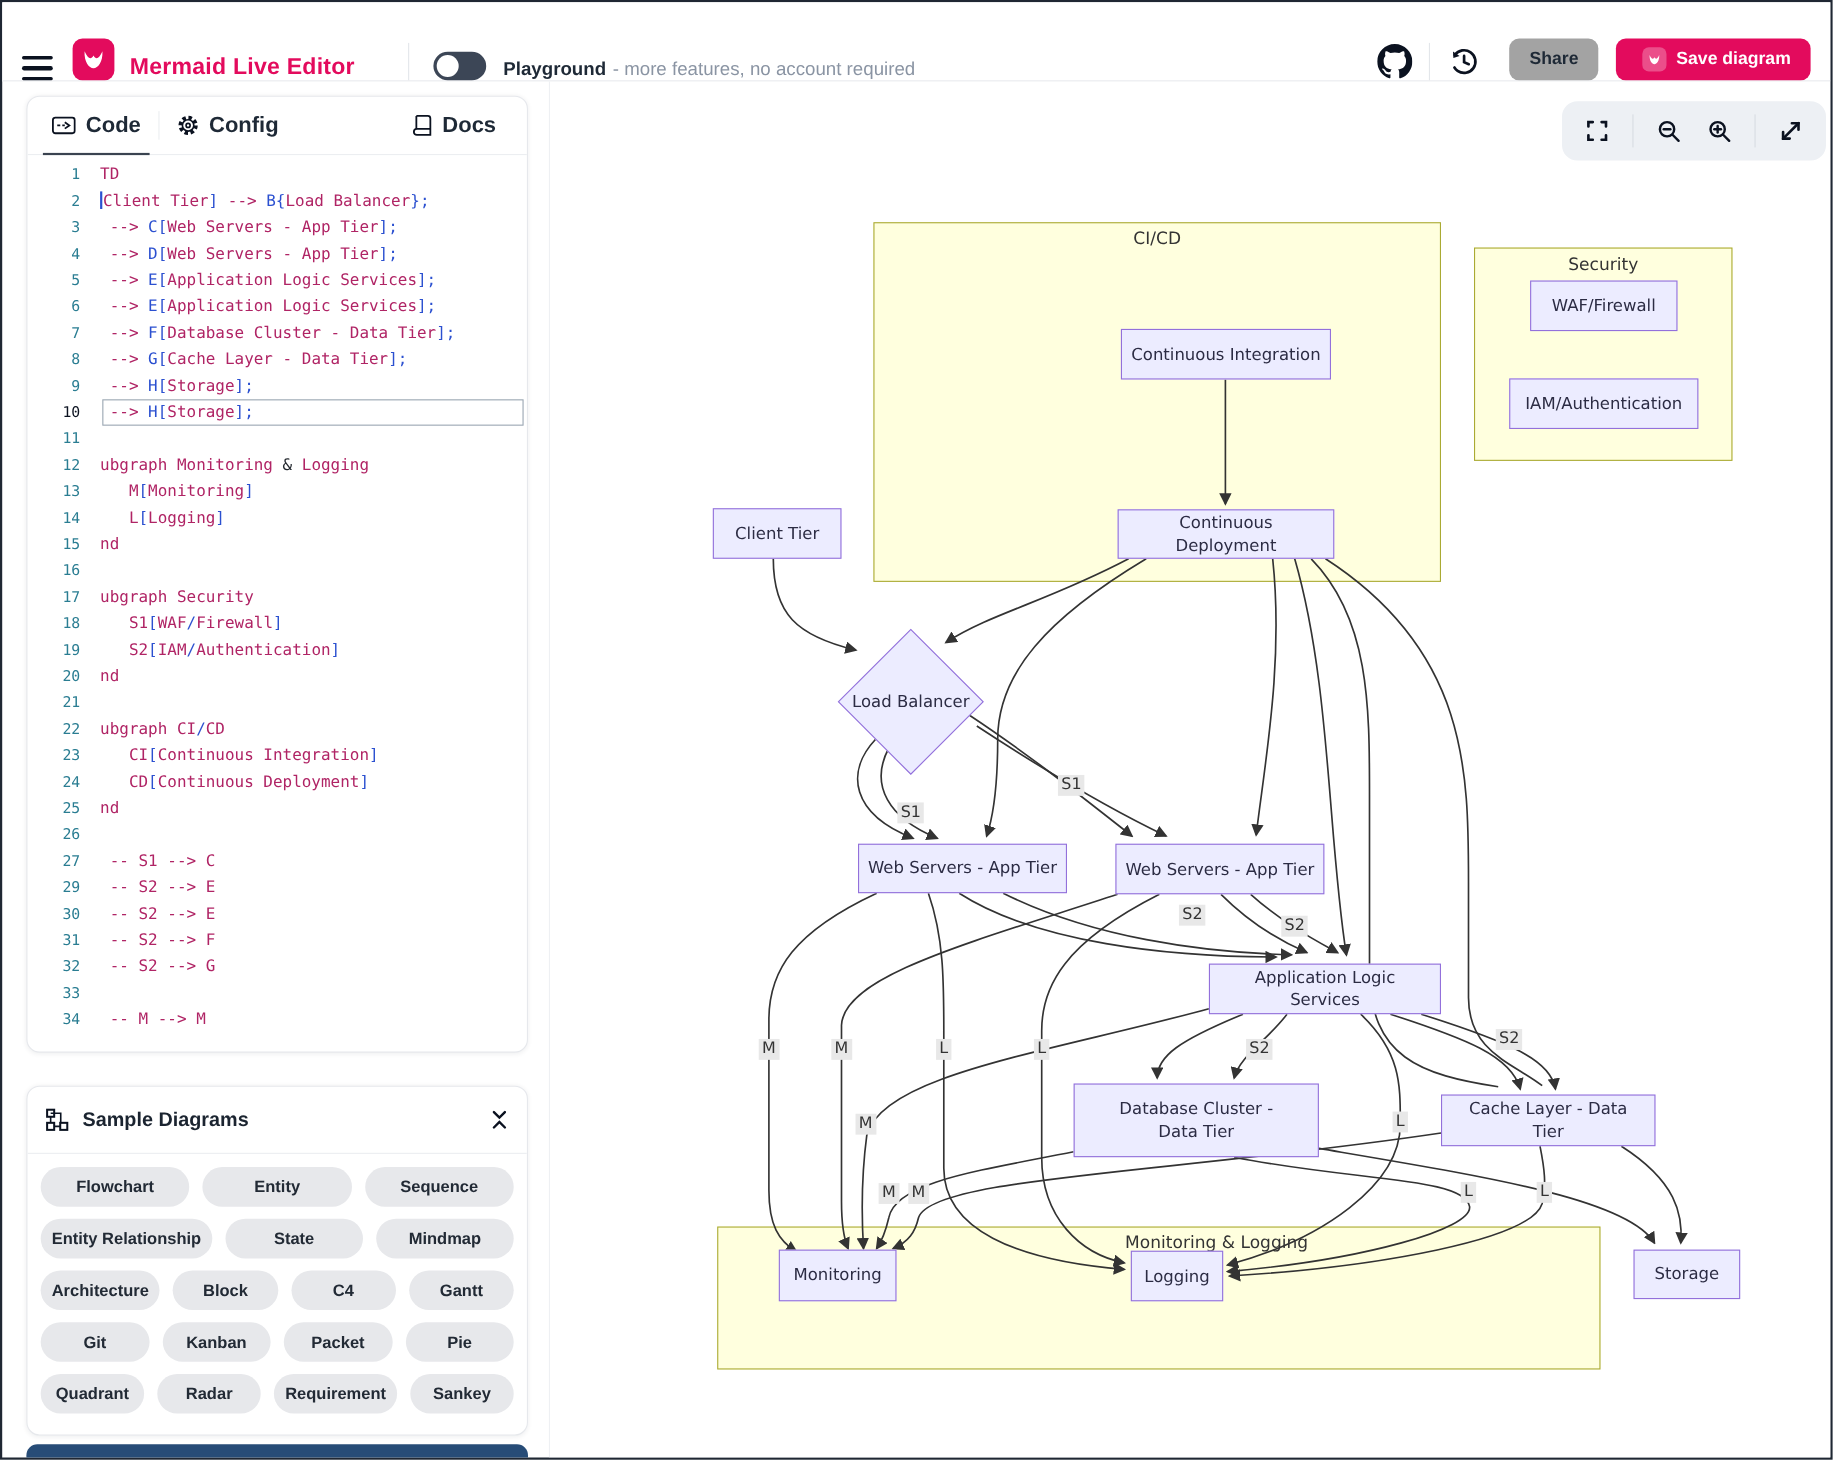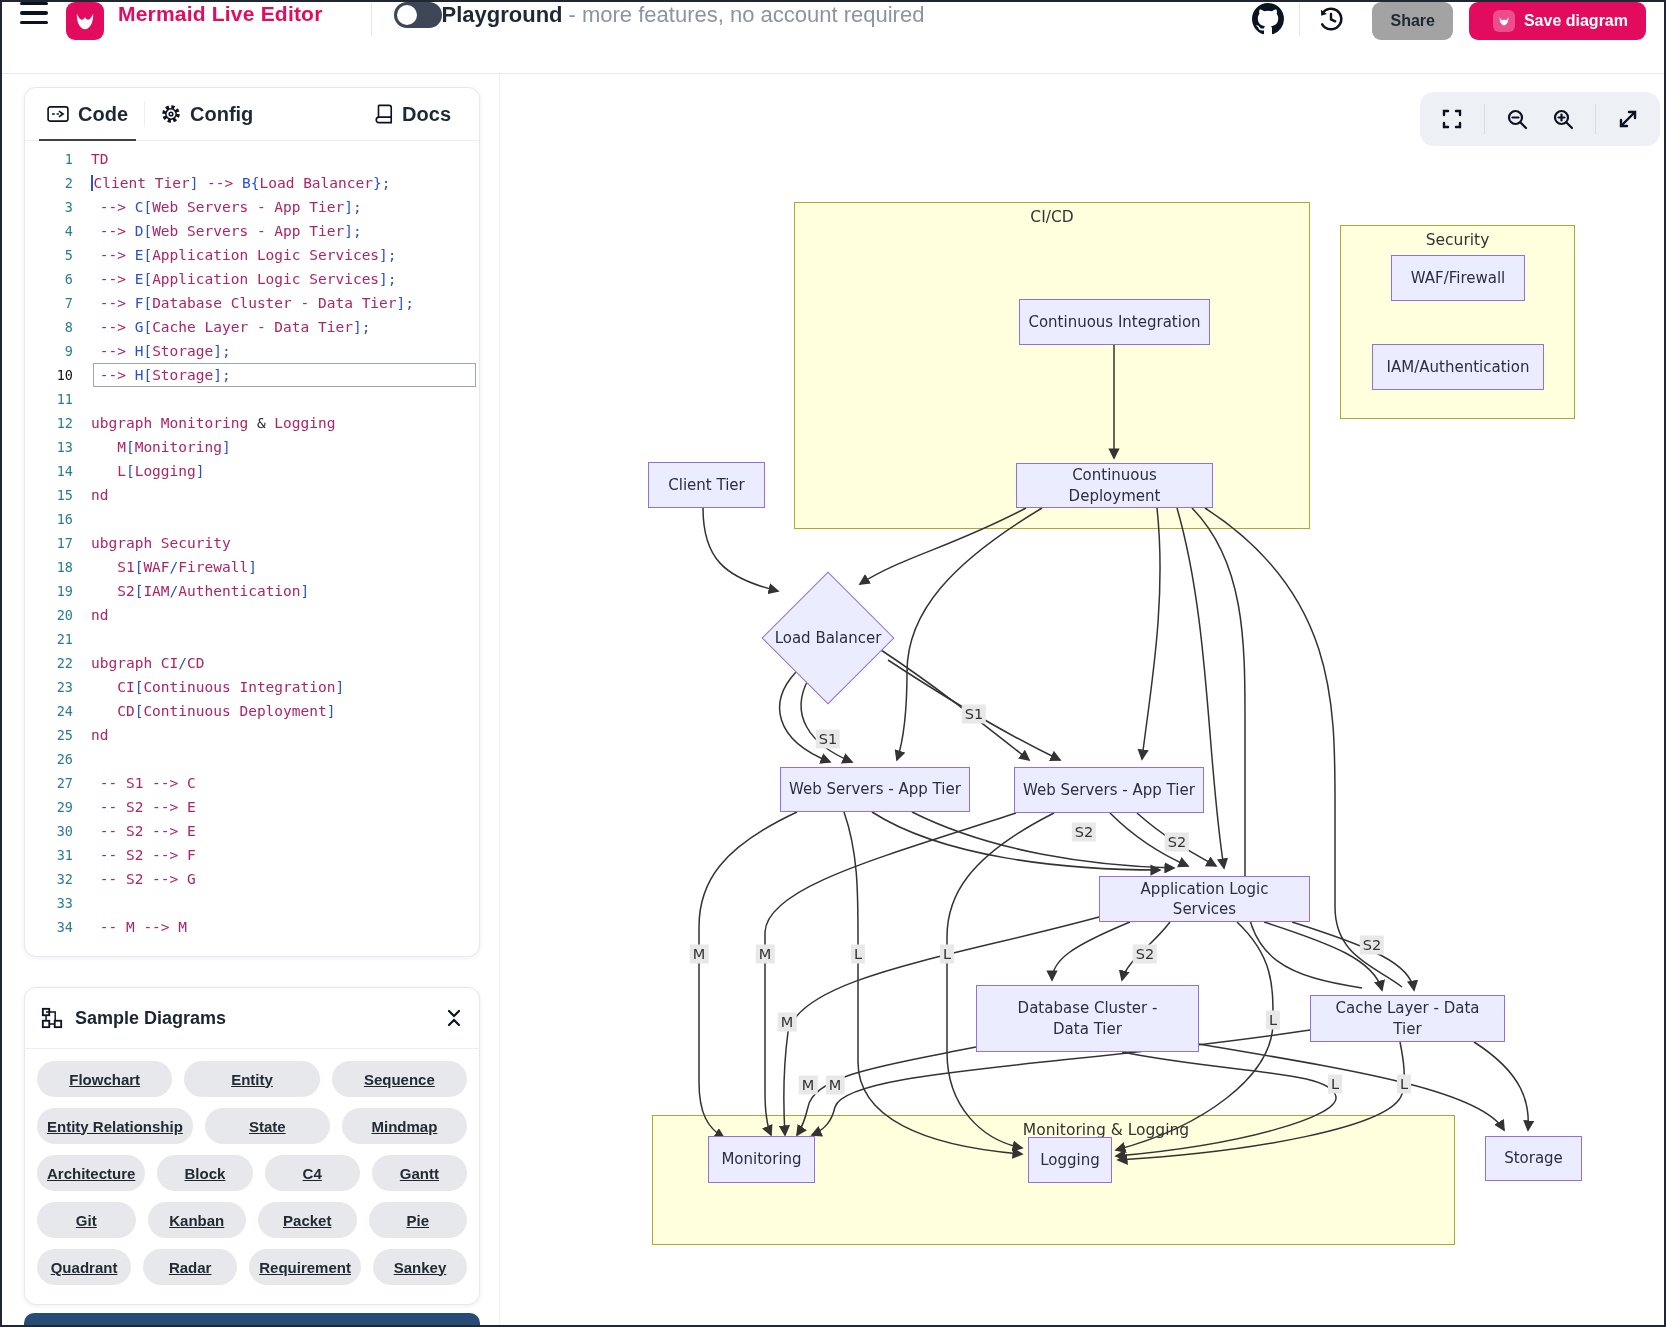--- a/index.html
+++ b/index.html
@@ -2,30 +2,30 @@
 <html><head>
 <meta charset="utf-8">
 <style>
   html,body{margin:0;padding:0;}
   body{
     width:1666px;height:1327px;position:relative;background:#ffffff;
     font-family:"Liberation Sans",sans-serif;color:#1b2430;overflow:hidden;
     border:2px solid #1f2733;box-sizing:border-box;
   }
   
-  .header{position:absolute;left:0;top:0;right:0;height:72px;display:flex;align-items:flex-start;
+  .header{position:absolute;left:0;top:0;right:0;height:72px;display:flex;align-items:flex-end;
     padding:0 18px;box-sizing:border-box;border-bottom:1px solid #e8eaee;background:#fff;z-index:50;}
   .hamburger{width:28px;height:22px;display:flex;flex-direction:column;justify-content:space-between;cursor:pointer;margin-right:18px;}
   .hamburger div{height:3.2px;background:#0b1220;border-radius:2px;}
   .logo{width:38px;height:38px;border-radius:9px;display:flex;align-items:center;justify-content:center;margin-right:14px;}
   .app-title{font-size:21px;font-weight:700;letter-spacing:.2px;margin-right:26px;}
   .vdiv{width:1px;height:34px;background:#e3e6ea;margin:0 22px;}
   .toggle{width:48px;height:26px;border-radius:13px;background:#3c4656;position:relative;cursor:pointer;flex:0 0 auto;}
   .toggle .knob{position:absolute;left:3px;top:3px;width:20px;height:20px;border-radius:50%;background:#fff;}
-  .pg-wrap{font-size:22px;white-space:nowrap;}
+  .pg-wrap{margin-left:16px;font-size:17px;white-space:nowrap;}
   .pg-name{font-weight:700;color:#1e2936;}
   .pg-sub{color:#8a94a3;font-weight:400;margin-left:6px;}
   .header .spacer{flex:1;}
   .icon-btn{width:34px;height:34px;display:flex;align-items:center;justify-content:center;cursor:pointer;}
   .btn{height:38px;border:none;border-radius:9px;font-size:16px;font-weight:700;cursor:pointer;
     display:inline-flex;align-items:center;gap:9px;padding:0 18px;font-family:"Liberation Sans",sans-serif;}
   .btn.share{background:#a3a3a3;color:#1e2936;margin:0 16px 0 24px;}
   .btn.save{color:#fff;}
   .save-mini{width:22px;height:22px;border-radius:6px;background:rgba(255,255,255,.28);display:flex;align-items:center;justify-content:center;}
   
@@ -44,21 +44,21 @@
   .cl .lx{white-space:pre;}
   .cl.active::after{content:"";position:absolute;left:68px;right:3px;top:0;bottom:0;border:1px solid #9aa6b2;pointer-events:none;}
   .tk-m{color:#b02465;}
   .tk-b{color:#2b50d0;}
   .tk-d{color:#24292f;}
   .caret{display:inline-block;width:1.6px;height:16px;background:#2b50d0;vertical-align:-3px;margin-right:1px;}
   #samples-card{left:22px;top:985px;width:456px;height:318px;overflow:hidden;}
   .samples-head{height:60px;display:flex;align-items:center;padding:0 16px;border-bottom:1px solid #eceef1;gap:12px;}
   .samples-title{font-size:18px;font-weight:700;flex:1;}
   .sample-rows{padding:12px 12px;display:flex;flex-direction:column;gap:11px;}
-  .srow{display:flex;gap:12px;text-decoration:underline;}
+  .srow{display:flex;gap:12px;}
   .sbtn{flex:1;height:36px;border:none;border-radius:18px;background:#e7e8eb;color:#222a35;
     font-size:15px;font-weight:600;cursor:pointer;font-family:"Liberation Sans",sans-serif;white-space:nowrap;padding:0 10px;}
   #bottom-peek{position:absolute;left:22px;top:1311px;width:456px;height:16px;background:#274c77;border-radius:10px 10px 0 0;}
   .splitline{position:absolute;left:497px;top:72px;bottom:0;width:1px;background:#eef0f3;}
   
   #pane{position:absolute;left:498px;top:72px;right:0;bottom:0;background:#fff;}
   #dg-toolbar{position:absolute;left:1418px;top:90px;width:240px;height:54px;background:#edf0f4;border-radius:14px;
     display:flex;align-items:center;justify-content:space-evenly;z-index:40;}
   .tb-sep{width:1px;height:30px;background:#d8dce2;}
   .tb-ic{width:30px;height:30px;display:flex;align-items:center;justify-content:center;cursor:pointer;}

